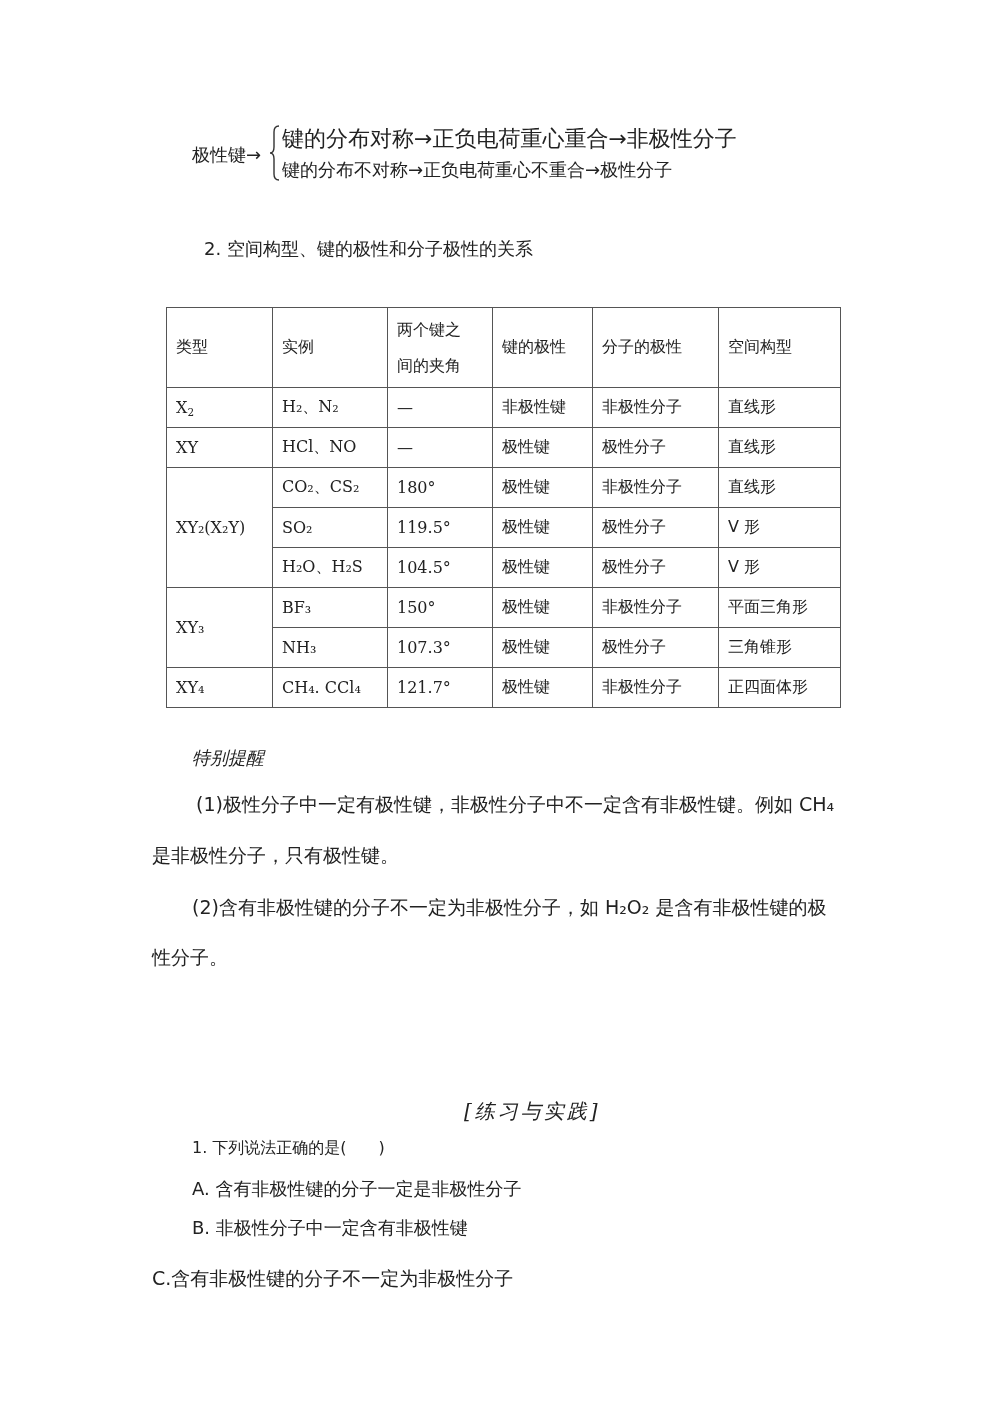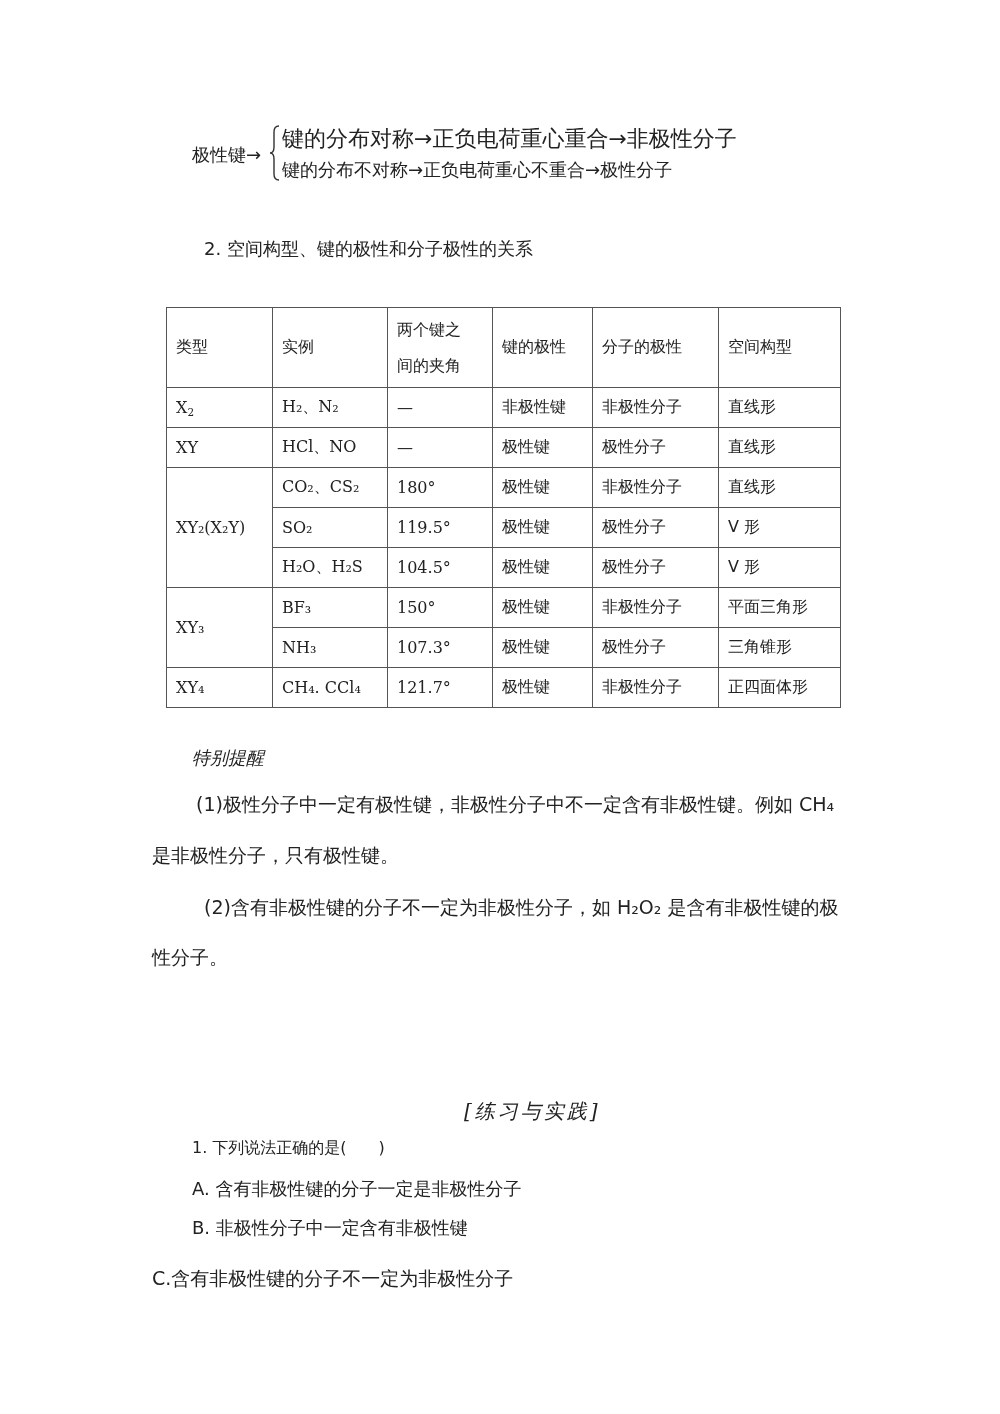--- a/index.html
+++ b/index.html
@@ -24,21 +24,21 @@
                text-align: left; }
   .c0 { width: 96px; } .c1 { width: 105px; } .c2 { width: 95px; }
   .c3 { width: 90px; } .c4 { width: 116px; } .c5 { width: 112px; }
   tr.hdr td { height: 79px; }
   tr.r td { height: 39px; }
   .hdr-two { line-height: 36px; }
 
   #remind-title { left: 192px; top: 746px; font-size: 18px; font-style: italic; }
   #remind-1a { left: 196px; top: 792px; font-size: 19px; }
   #remind-1b { left: 152px; top: 843px; font-size: 19px; }
-  #remind-2a { left: 192px; top: 895px; font-size: 19px; margin-left: 12px; }
+  #remind-2a { left: 192px; top: 895px; font-size: 19px; }
   #remind-2b { left: 152px; top: 945px; font-size: 19px; }
 
   #practice-title { left: 464px; top: 1098px; font-size: 20px; font-style: italic; letter-spacing: 3px; }
   #q1 { left: 192px; top: 1138px; font-size: 16px; }
   #q1a { left: 192px; top: 1177px; font-size: 18px; }
   #q1b { left: 192px; top: 1216px; font-size: 18px; }
   #q1c { left: 152px; top: 1266px; font-size: 19px; }
 </style>
 </head>
 <body>

